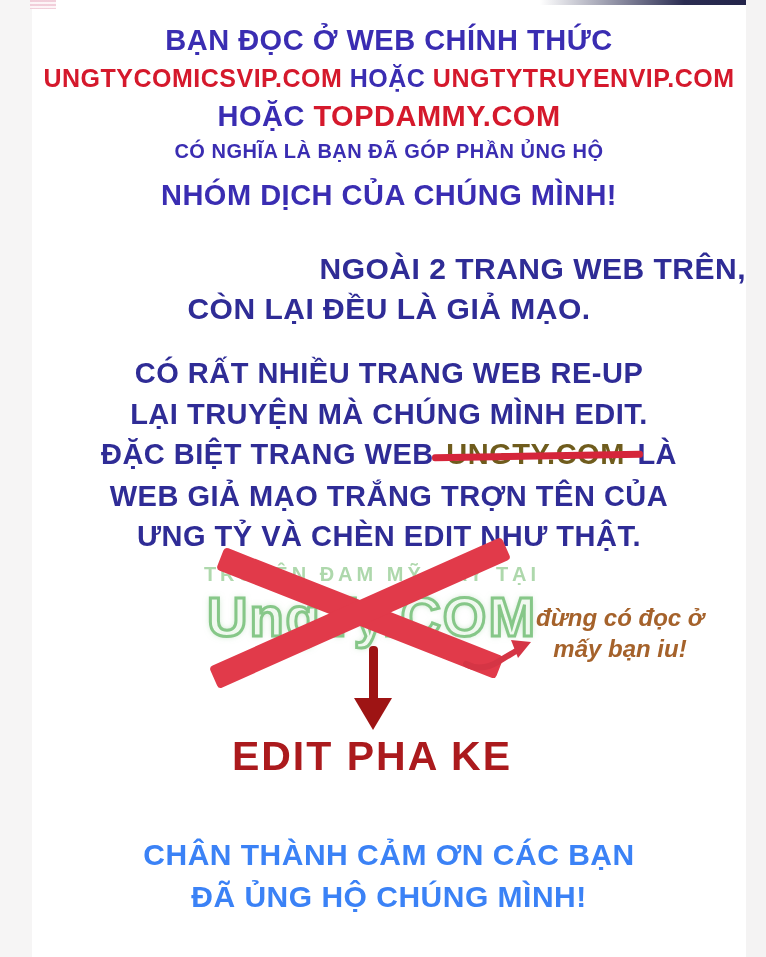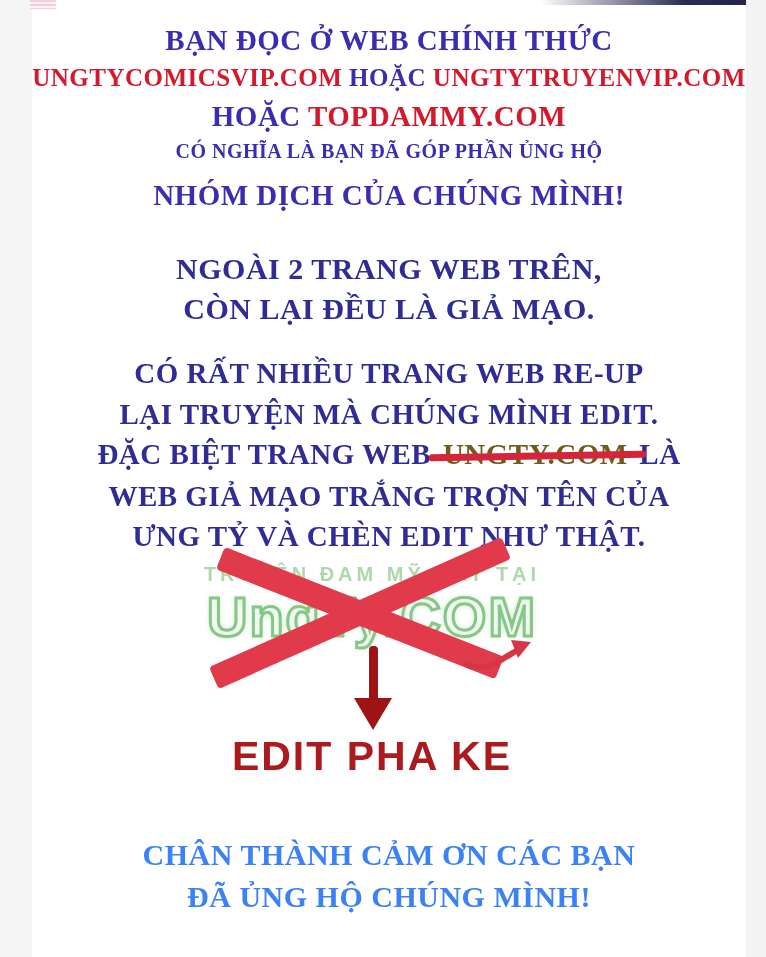--- a/index.html
+++ b/index.html
@@ -21,21 +21,20 @@
   }
   .tape {
     position:absolute; top:0; left:30px; width:26px; height:9px;
     background:repeating-linear-gradient(to bottom, #f0c9d6 0 2px, #fdf3f6 2px 4px);
     opacity:.9;
   }
   .line {
     position:absolute; left:32px; width:714px;
     text-align:center; font-weight:bold; white-space:nowrap;
     letter-spacing:.5px;
-    font-family:Liberation Serif, serif;
   }
   .blue  { color:#3a2db2; }
   .navy  { color:#2f2c96; }
   .red   { color:#d5192c; }
   .fs29  { font-size:29px; }
   .fs30  { font-size:30px; }
   .fs25  { font-size:25px; }
   .fake-site {
     color:#6f5c1d; position:relative; display:inline-block; padding:0 4px;
   }
@@ -86,21 +85,21 @@
 <div class="side-strip right"></div>
 <div class="top-navy-bar"></div>
 <div class="tape"></div>
 
 <div class="line blue fs29" style="top:24px;">BẠN ĐỌC Ở WEB CHÍNH THỨC</div>
 <div class="line fs25" style="top:64px;"><span class="red">UNGTYCOMICSVIP.COM</span><span class="blue"> <span>HOẶC</span> </span><span class="red">UNGTYTRUYENVIP.COM</span></div>
 <div class="line fs29" style="top:100px;"><span class="blue">HOẶC</span><span> </span><span class="red">TOPDAMMY.COM</span></div>
 <div class="line blue" style="top:140px; font-size:20px;">CÓ NGHĨA LÀ BẠN ĐÃ GÓP PHẦN ỦNG HỘ</div>
 <div class="line blue fs29" style="top:179px;">NHÓM DỊCH CỦA CHÚNG MÌNH!</div>
 
-<div class="line navy fs30" style="top:252px;">NGOÀI 2 TRANG WEB TRÊN,</div>
+<div class="line navy fs30" style="top:252px;text-align:right;">NGOÀI 2 TRANG WEB TRÊN,</div>
 <div class="line navy fs30" style="top:292px;">CÒN LẠI ĐỀU LÀ GIẢ MẠO.</div>
 
 <div class="line navy fs29" style="top:357px;">CÓ RẤT NHIỀU TRANG WEB RE-UP</div>
 <div class="line navy fs29" style="top:398px;">LẠI TRUYỆN MÀ CHÚNG MÌNH EDIT.</div>
 <div class="line navy fs29" style="top:438px;"><span>ĐẶC BIỆT TRANG WEB</span><span> </span><span class="fake-site">UNGTY.COM</span><span> </span><span>LÀ</span></div>
 <div class="line navy fs29" style="top:480px;">WEB GIẢ MẠO TRẮNG TRỢN TÊN CỦA</div>
 <div class="line navy fs29" style="top:520px;">ƯNG TỶ VÀ CHÈN EDIT NHƯ THẬT.</div>
 
 <div class="logo-tagline">TRUYỆN ĐAM MỸ HAY TẠI</div>
 <div class="logo-big">UngTy.COM</div>
@@ -108,20 +107,22 @@
   <div class="x-bar desc"></div>
   <div class="x-bar asc"></div>
 </div>
 
 <svg class="squiggle-arrow" width="70" height="48" viewBox="0 0 70 48">
   <path d="M3 34 C 14 40, 26 38, 38 30 C 44 26, 48 24, 53 21" fill="none" stroke="#d53545" stroke-width="6" stroke-linecap="round"></path>
   <polygon points="48,10 68,12 55,28" fill="#d53545"></polygon>
 </svg>
 
 <div class="hand-note">
+  <div>đừng có đọc ở</div>
+  <div>mấy bạn iu!</div>
 </div>
 
 <svg class="down-arrow" width="46" height="86" viewBox="0 0 46 86">
   <rect x="19" y="0" width="9" height="58" rx="4" fill="#9e1414"></rect>
   <polygon points="4,52 42,52 23,84" fill="#9e1414"></polygon>
 </svg>
 
 <div class="logo-caption">EDIT PHA KE</div>
 
 <div class="line footer-blue fs30" style="top:838px;">CHÂN THÀNH CẢM ƠN CÁC BẠN</div>

